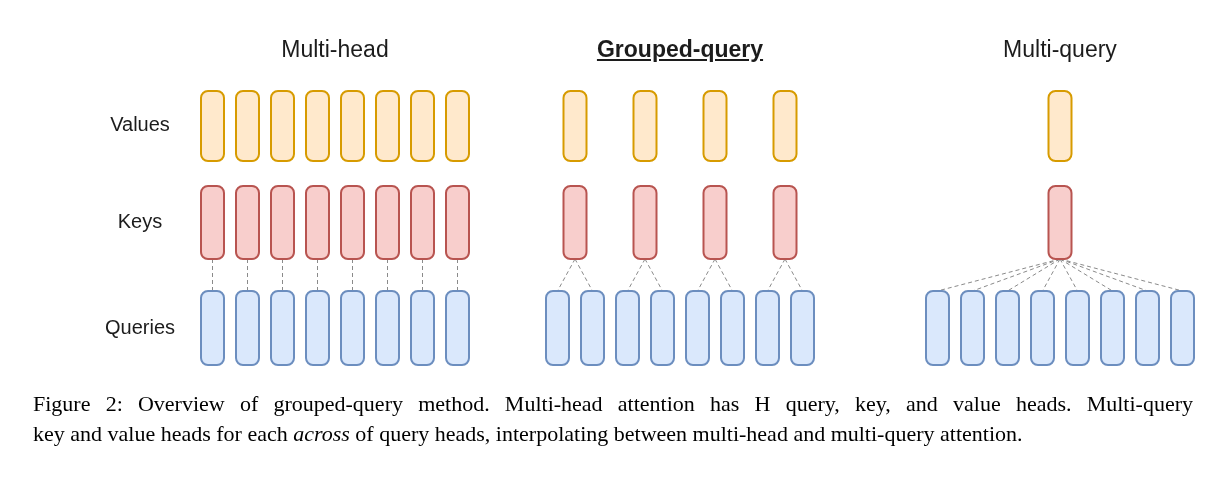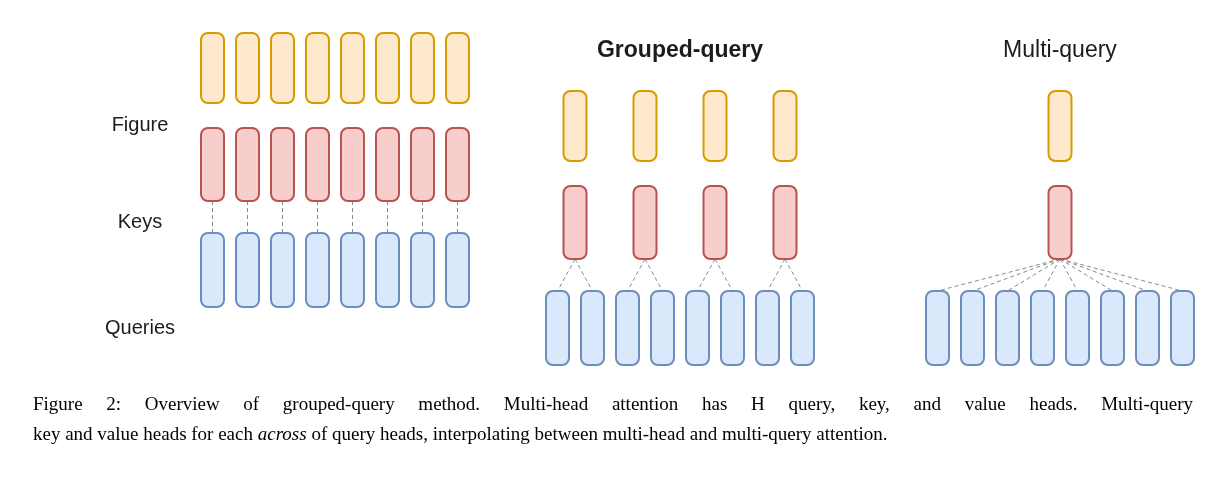--- a/index.html
+++ b/index.html
@@ -14,49 +14,49 @@
   .panel { position: absolute; top: 32px; width: 280px; }
   .panel-title {
     height: 58px;
     line-height: 26px;
     padding-top: 4px;
     text-align: center;
     font-size: 23px;
     color: #1c1c1c;
     box-sizing: border-box;
   }
-  .panel-title.bold { font-weight: bold; }
+  .panel-title.bold { font-weight: bold; text-decoration: underline; }
   .row-label {
     position: absolute;
     left: 86px;
     width: 108px;
     text-align: center;
     font-size: 20px;
     color: #1c1c1c;
   }
   .caption {
     position: absolute;
     left: 33px;
     top: 389px;
     width: 1160px;
     font-family: "Liberation Serif", serif;
-    font-size: 19px;
+    font-size: 22px;
     line-height: 29.5px;
     color: #000000;
   }
   .caption-line.justify { text-align: justify; text-align-last: justify; }
   .caption i { font-style: italic; }
 </style>
 </head>
 <body>
 
 <div class="page">
 
   <div id="panels">
-      <div class="panel" style="left: 195px;"><svg width="280" height="277">
+      <div class="panel" style="left: 195px;"><div class="panel-title">Multi-head</div><svg width="280" height="277">
           <line x1="17.5" y1="169" x2="17.5" y2="201" stroke="#8a8a8a" stroke-width="1" stroke-dasharray="4 3"></line>
           <line x1="52.5" y1="169" x2="52.5" y2="201" stroke="#8a8a8a" stroke-width="1" stroke-dasharray="4 3"></line>
           <line x1="87.5" y1="169" x2="87.5" y2="201" stroke="#8a8a8a" stroke-width="1" stroke-dasharray="4 3"></line>
           <line x1="122.5" y1="169" x2="122.5" y2="201" stroke="#8a8a8a" stroke-width="1" stroke-dasharray="4 3"></line>
           <line x1="157.5" y1="169" x2="157.5" y2="201" stroke="#8a8a8a" stroke-width="1" stroke-dasharray="4 3"></line>
           <line x1="192.5" y1="169" x2="192.5" y2="201" stroke="#8a8a8a" stroke-width="1" stroke-dasharray="4 3"></line>
           <line x1="227.5" y1="169" x2="227.5" y2="201" stroke="#8a8a8a" stroke-width="1" stroke-dasharray="4 3"></line>
           <line x1="262.5" y1="169" x2="262.5" y2="201" stroke="#8a8a8a" stroke-width="1" stroke-dasharray="4 3"></line>
           <rect x="6.00" y="1" width="23" height="70" rx="7" fill="#FFE9CC" stroke="#D79B00" stroke-width="2"></rect>
           <rect x="41.00" y="1" width="23" height="70" rx="7" fill="#FFE9CC" stroke="#D79B00" stroke-width="2"></rect>
@@ -124,21 +124,21 @@
           <rect x="41.00" y="201" width="23" height="74" rx="7" fill="#DAE8FC" stroke="#6C8EBF" stroke-width="2"></rect>
           <rect x="76.00" y="201" width="23" height="74" rx="7" fill="#DAE8FC" stroke="#6C8EBF" stroke-width="2"></rect>
           <rect x="111.00" y="201" width="23" height="74" rx="7" fill="#DAE8FC" stroke="#6C8EBF" stroke-width="2"></rect>
           <rect x="146.00" y="201" width="23" height="74" rx="7" fill="#DAE8FC" stroke="#6C8EBF" stroke-width="2"></rect>
           <rect x="181.00" y="201" width="23" height="74" rx="7" fill="#DAE8FC" stroke="#6C8EBF" stroke-width="2"></rect>
           <rect x="216.00" y="201" width="23" height="74" rx="7" fill="#DAE8FC" stroke="#6C8EBF" stroke-width="2"></rect>
           <rect x="251.00" y="201" width="23" height="74" rx="7" fill="#DAE8FC" stroke="#6C8EBF" stroke-width="2"></rect>
         </svg></div>
     </div>
 
-  <div class="row-label" style="top:113px">Figure</div>
+  <div class="row-label" style="top:113px">Values</div>
   <div class="row-label" style="top:210px">Keys</div>
   <div class="row-label" style="top:316px">Queries</div>
 
   <div class="caption">
     <div class="caption-line justify">Figure 2: Overview of grouped-query method. Multi-head attention has H query, key, and value heads. Multi-query</div>
     <div class="caption-line"><span>key and value heads for each </span><i>across</i><span> of query heads, interpolating between multi-head and multi-query attention.</span></div>
   </div>
 
 </div>
 

